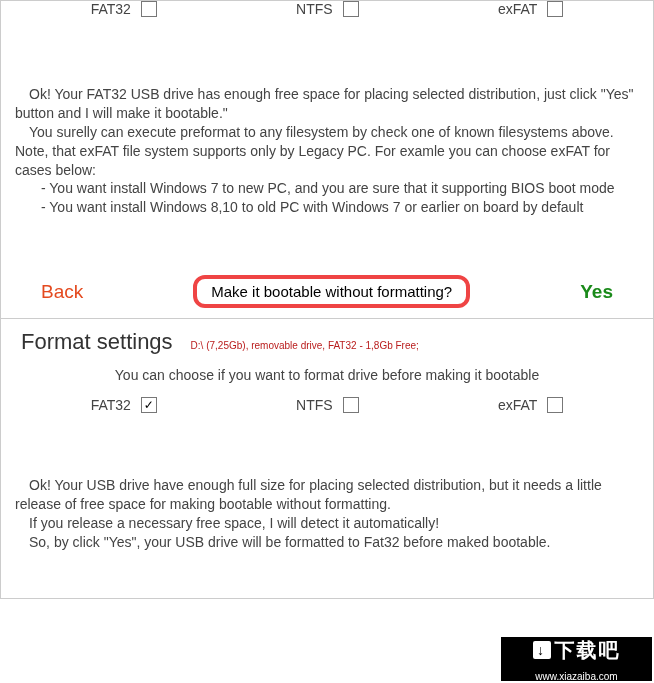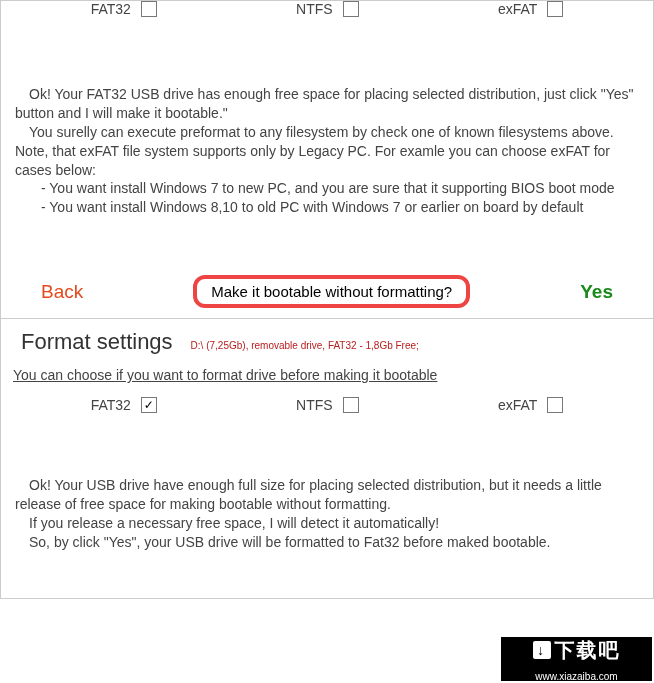--- a/index.html
+++ b/index.html
@@ -66,25 +66,24 @@
       padding: 10px 16px 6px 20px;
     }
     .heading-title {
       font-size: 22px;
       font-weight: 400;
       color: #333;
     }
     .heading-sub { font-size: 10px; color: #b91c1c; }
 
     .center-text {
-      text-align: left;
+      text-align: center;
       padding: 6px 12px 14px;
       font-size: 14px;
       color: #444;
-      text-decoration: underline;
     }
 
     .watermark {
       position: fixed;
       right: 0; bottom: 0;
       width: 155px; height: 48px;
       background: #000;
       color: #fff;
       font-family: sans-serif;
       display: flex;

